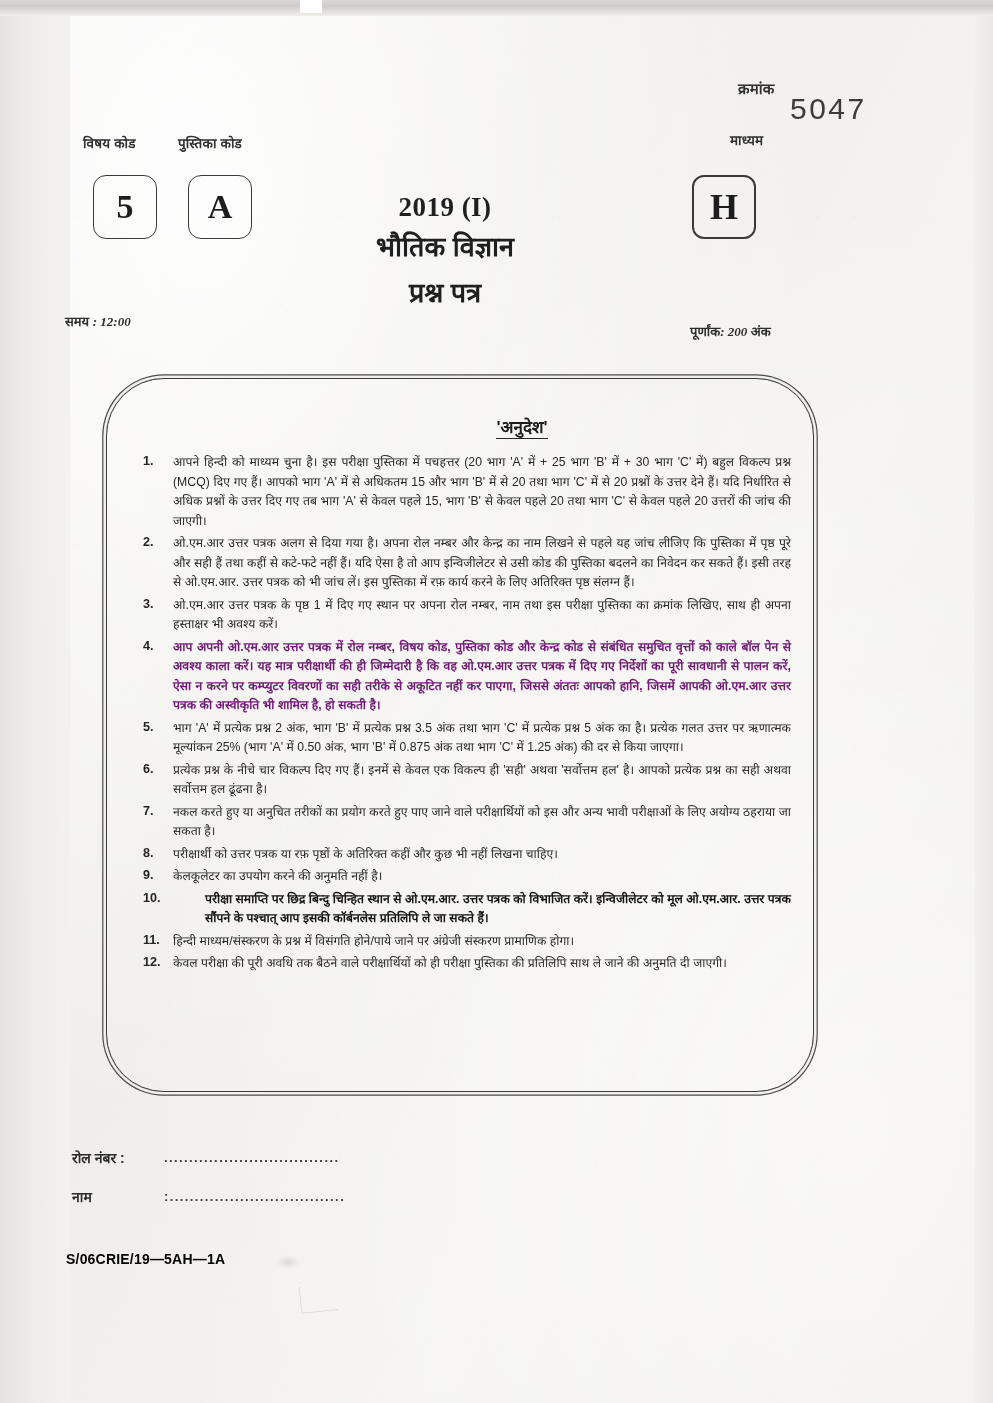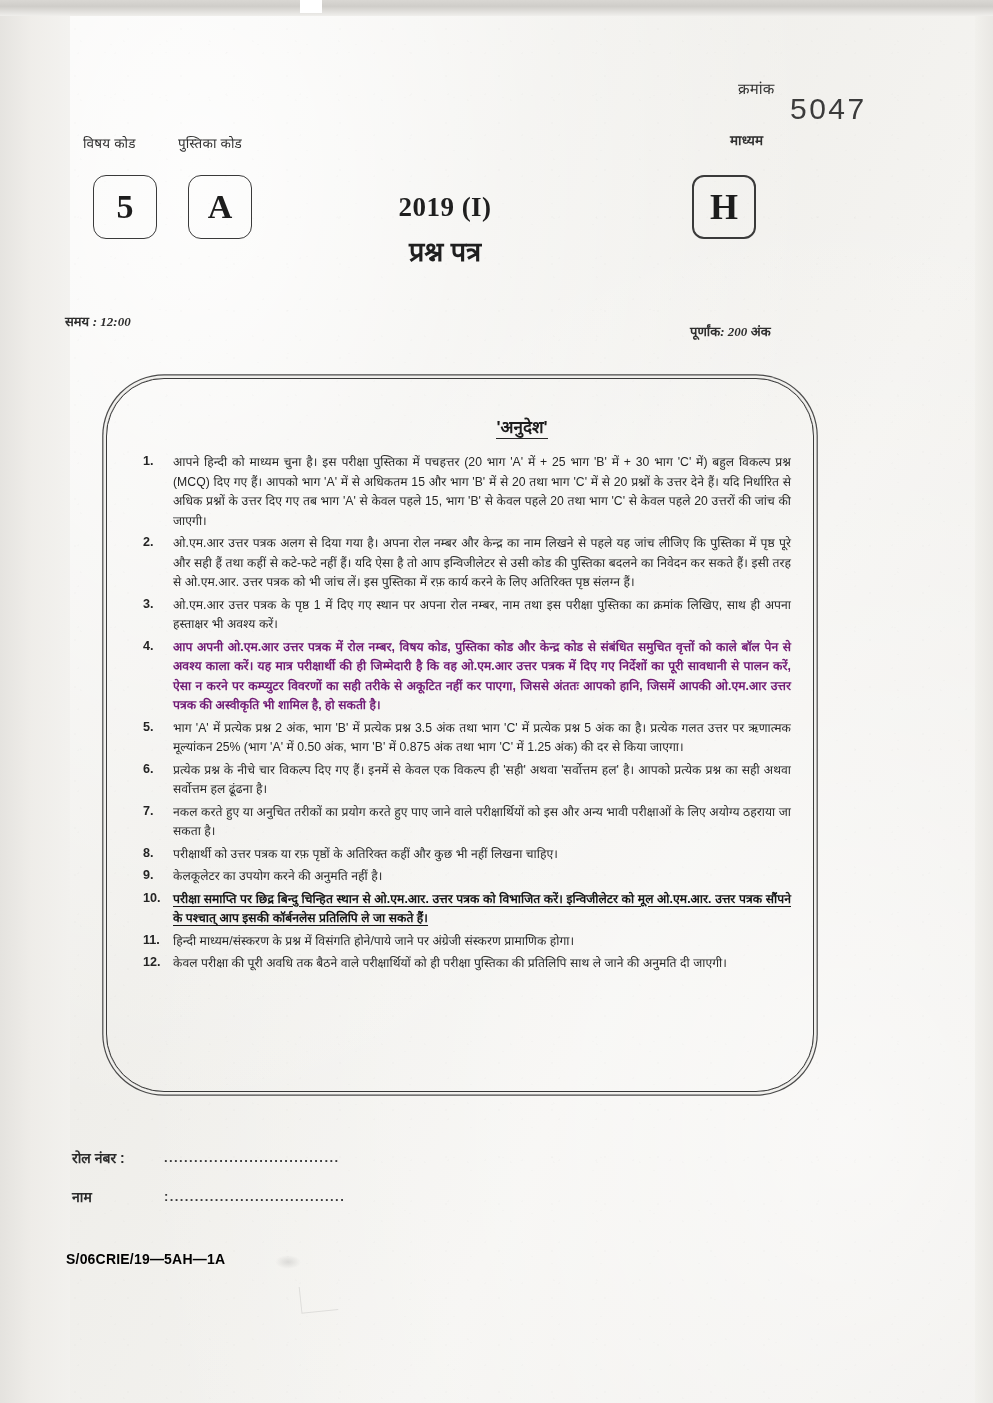--- a/index.html
+++ b/index.html
@@ -58,21 +58,21 @@
       radial-gradient(circle at 72% 22%, rgba(0,0,0,.04) 0 1px, transparent 1px),
       radial-gradient(circle at 88% 70%, rgba(0,0,0,.035) 0 1px, transparent 1px),
       radial-gradient(circle at 26% 84%, rgba(0,0,0,.035) 0 1px, transparent 1px);
     background-size: 37px 41px, 53px 47px, 61px 43px, 43px 59px, 49px 53px;
   }
 
   
   .hdr-label {
     position: absolute;
     font-family: "Liberation Sans", "DejaVu Sans", sans-serif;
-    font-weight: 400;
+    font-weight: 700;
     font-size: 13.5px;
     color: #303030;
     letter-spacing: .2px;
   }
   .code-box {
     position: absolute;
     border: 1.6px solid #3a3a3a;
     border-radius: 13px;
     display: flex;
     align-items: center;
@@ -184,22 +184,22 @@
     line-height: 1.60;
     color: #262626;
     text-align: justify;
     letter-spacing: .05px;
   }
   .instr-item.bold .instr-text { font-weight: 700; color: #701a75; }
   .instr-item.bold .instr-num  { font-weight: 700; }
   .instr-item.underline .instr-text {
     font-weight: 700;
     color: #141414;
-    text-decoration: underline;
     text-underline-offset: 2.5px;
+    margin-left: 32px;
   }
   .instr-item.underline .instr-num { font-weight: 700; }
 
   
   .foot-left {
     position: absolute;
     left: 72px; top: 1148px;
     font-family: "Liberation Sans", "DejaVu Sans", sans-serif;
     font-size: 14px;
     font-weight: 600;
@@ -273,20 +273,21 @@
   <div class="hdr-label" style="left:738px; top:78px; font-size:15px;">क्रमांक</div>
   <div class="serial-no">5047</div>
   <div class="hdr-label" style="left:730px; top:131px; font-weight:600;">माध्यम</div>
 
   <div class="code-box medium">
     <span class="code-glyph">H</span>
   </div>
 
   <div class="title-block">
     <div class="title-year">2019 (I)</div>
+    <div class="title-subject">भौतिक विज्ञान</div>
     <div class="title-type">प्रश्न पत्र</div>
   </div>
 
   <div class="meta-left">
     <span>समय</span>
     <span class="meta-ital">: 12:00</span>
   </div>
 
   <div class="meta-right">
     <span>पूर्णांक</span><span class="meta-ital">: 200</span>

